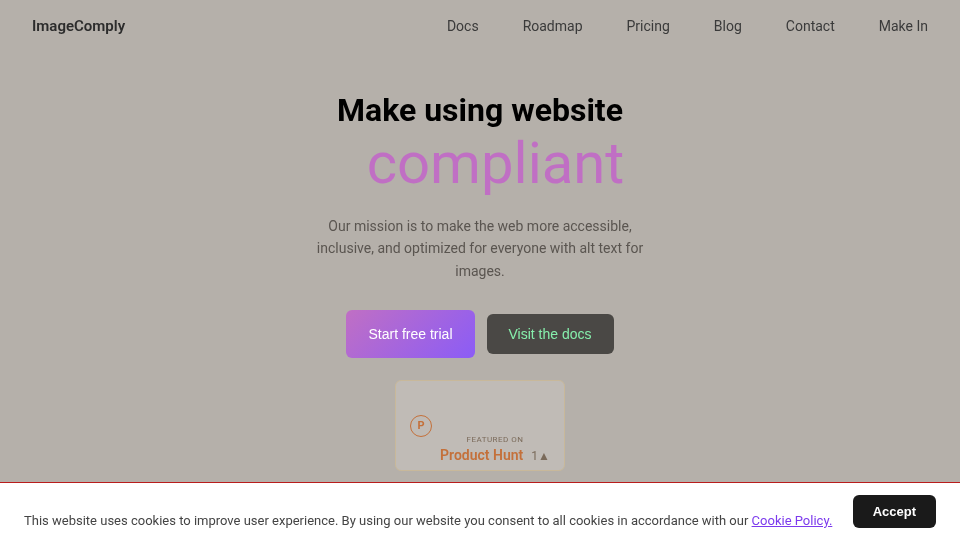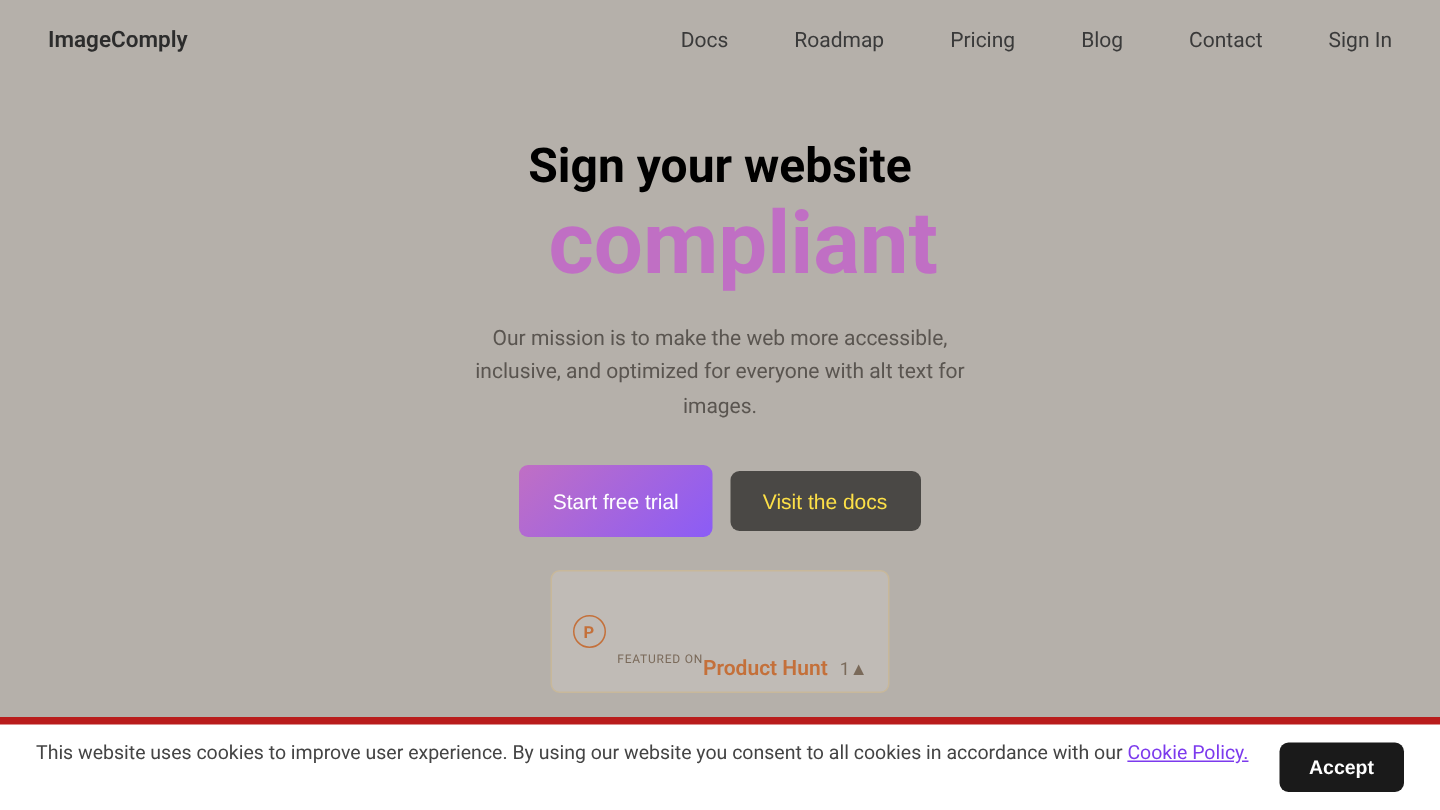--- a/index.html
+++ b/index.html
@@ -42,21 +42,21 @@
       display: flex;
       flex-direction: column;
       align-items: center;
       justify-content: center;
       padding: 40px 20px 0;
       text-align: center;
     }
     .hero-title-accent {
       color: #c06fc4;
       font-size: 58px;
-      font-weight: 700;
+      font-weight: 400;
       margin-left: 31px;
     }
     .hero-subtitle {
       margin-top: 18px;
       font-size: 14px;
       color: #5a5550;
       line-height: 1.6;
       max-width: 360px;
     }
 
@@ -72,21 +72,21 @@
       color: #fff;
       border: none;
       border-radius: 6px;
       padding: 16px 22px;
       font-size: 14px;
       font-weight: 500;
       cursor: pointer;
     }
     .btn-secondary {
       background: #4a4845;
-      color: #fde047;
+      color: #86efac;
       border: none;
       border-radius: 6px;
       padding: 12px 22px;
       font-size: 14px;
       font-weight: 500;
       cursor: pointer;
     }
 
     
     .ph-badge {
@@ -107,21 +107,21 @@
       border: 1.5px solid #c4703a;
       display: flex;
       align-items: center;
       justify-content: center;
       font-size: 11px;
       font-weight: 700;
       color: #c4703a;
     }
     .ph-text-wrap {
       display: flex;
-      flex-direction: row;
+      flex-direction: column;
       line-height: 1.2;
       margin-top: 48px;
     }
     .ph-featured-on {
       font-size: 8px;
       color: #7a6a5a;
       text-transform: uppercase;
       letter-spacing: 0.5px;
     }
     .ph-name {
@@ -136,24 +136,24 @@
       margin-left: 4px;
     }
 
     
     .cookie-banner {
       position: absolute;
       bottom: 0;
       left: 0;
       right: 0;
       background: #fff;
-      border-top: 5px solid #b91c1c;
+      border-top: 1px solid #b91c1c;
       padding: 12px 24px;
       display: flex;
-      align-items: flex-start;
+      align-items: flex-end;
       justify-content: space-between;
       font-size: 13px;
       color: #444;
       z-index: 100;
     }
     .cookie-text {
       flex: 1;
       margin-right: 20px;
     }
     .cookie-link {
@@ -177,27 +177,27 @@
 <body>
 
 <nav>
   <span class="nav-logo">ImageComply</span>
   <ul class="nav-links">
     <li><a>Docs</a></li>
     <li><a>Roadmap</a></li>
     <li><a>Pricing</a></li>
     <li><a>Blog</a></li>
     <li><a>Contact</a></li>
-    <li><a>Sign In</a></li>
+    <li><a>Make In</a></li>
   </ul>
 </nav>
 
 <section class="hero">
   <h1>
-    <span>Sign your website</span><br>
+    <span>Make using website</span><br>
     <span class="hero-title-accent">compliant</span>
   </h1>
   <p class="hero-subtitle">Our mission is to make the web more accessible, inclusive, and optimized for everyone with alt text for images.</p>
 
   <div class="cta-row">
     <button class="btn-primary">Start free trial</button>
     <button class="btn-secondary">Visit the docs</button>
   </div>
 
   <div class="ph-badge">

